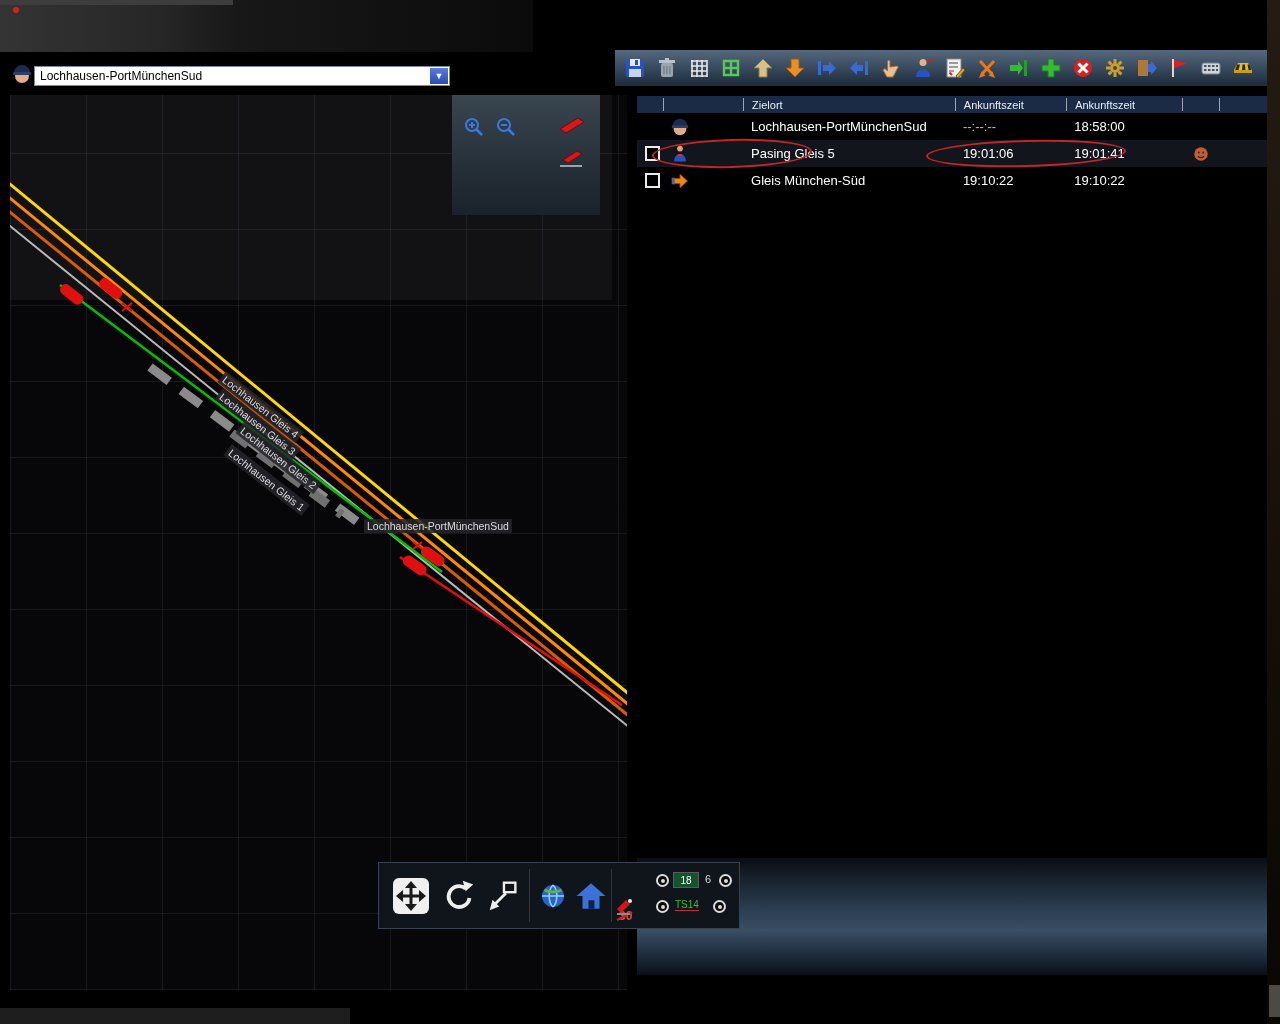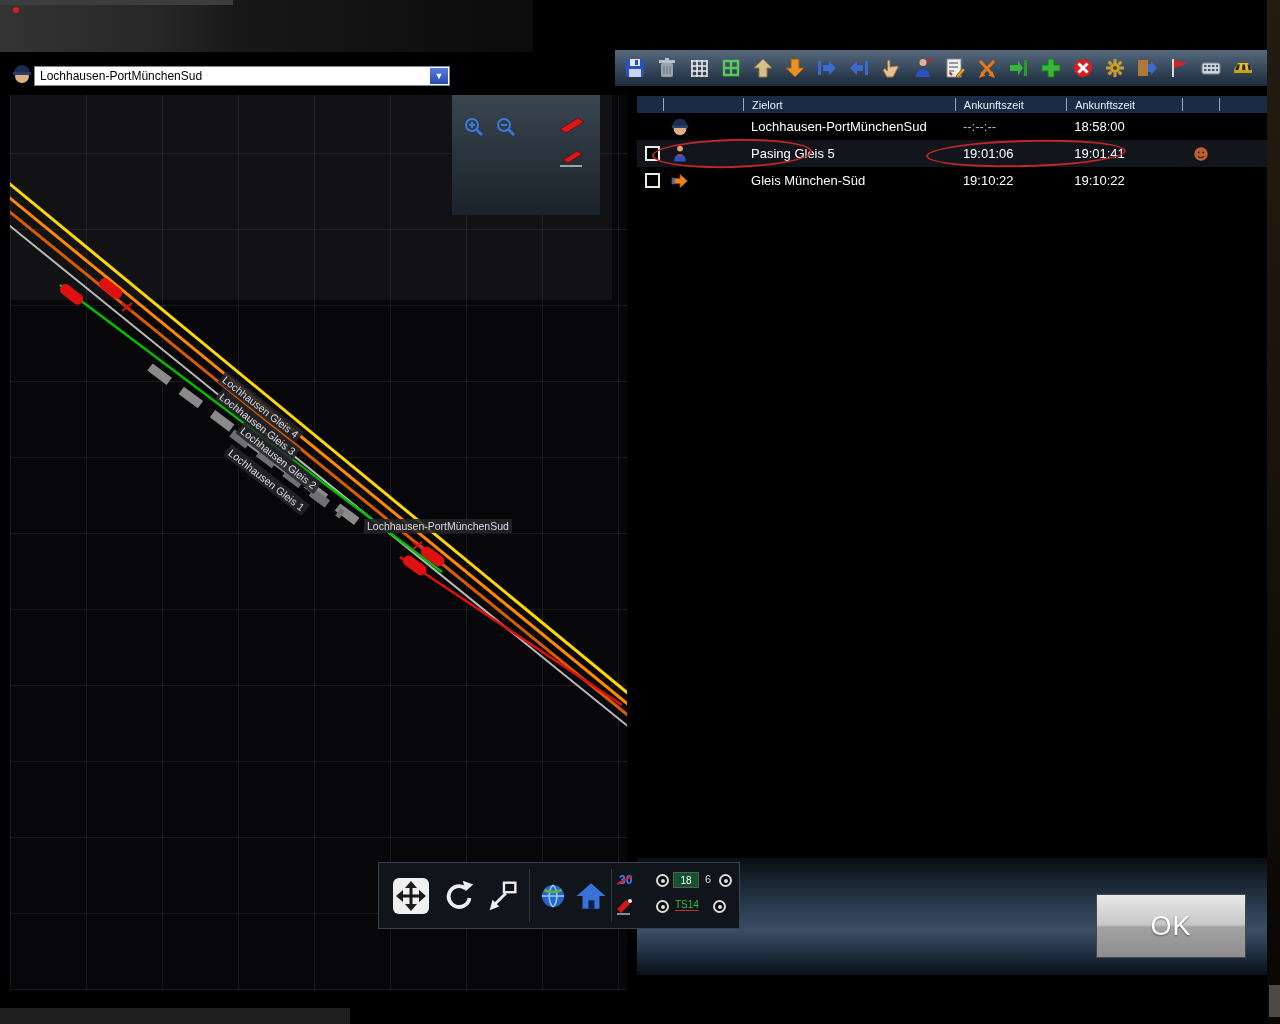--- a/index.html
+++ b/index.html
@@ -35,21 +35,21 @@
   .ovpanel{position:absolute;left:442px;top:0;width:148px;height:120px;z-index:4;
     background:linear-gradient(180deg,#39454f,#1a222b);}
   .ovbtn{position:absolute;width:32px;height:28px;display:flex;align-items:center;justify-content:center;}
 
   
   .navbar{left:378px;top:862px;width:362px;height:67px;background:#10151b;border:1px solid #39424e;z-index:6;}
   .navbtn{position:absolute;display:flex;align-items:center;justify-content:center;}
   .vsep{position:absolute;top:6px;width:1px;height:53px;background:#2c3540;}
   .radio{position:absolute;width:13px;height:13px;border:2px solid #dcdcdc;border-radius:50%;background:#0a0a0a;}
   .radio::after{content:'';position:absolute;left:2.5px;top:2.5px;width:4px;height:4px;border-radius:50%;background:#dcdcdc;}
-  .slashed{position:absolute;color:#3b82f6;font-size:12px;font-weight:bold;}
+  .slashed{position:absolute;color:#ef4444;font-size:12px;font-weight:bold;margin-top:36px;}
   .slashed::after{content:'';position:absolute;left:-3px;top:45%;width:130%;height:2px;background:#d42020;transform:rotate(-28deg);}
   .valbox{position:absolute;width:26px;height:16px;background:#14532d;border:1px solid #5a5a5a;color:#fff;
     font-size:10px;display:flex;align-items:center;justify-content:center;}
   .ts-label{position:absolute;color:#34c034;font-size:10px;border-bottom:1px solid #c03030;}
   .g6{position:absolute;color:#d8d8d8;font-size:11px;}
 
   
   .schedbar{left:615px;top:50px;width:652px;height:36px;display:flex;align-items:center;gap:6px;padding-left:7px;
     background:linear-gradient(180deg,#55687c 0%,#3c4d61 45%,#273748 80%,#1e2c3c 100%);}
   .tbi{width:26px;height:26px;display:flex;align-items:center;justify-content:center;}
@@ -435,18 +435,17 @@
         </svg>
     </span>
     <span class="c-ziel">Gleis München-Süd</span>
     <span class="c-ank">19:10:22</span>
     <span class="c-abf">19:10:22</span>
     <span class="c-x1"></span>
       <span class="c-x2"></span>
   </div>
 
   <div class="abs footband"></div>
-  <button class="abs okbtn">OK</button>
 
   <div class="ann" style="left:652px;top:139px;width:160px;height:29px"></div>
   <div class="ann" style="left:926px;top:140px;width:200px;height:27px"></div>
 
 </div>
 
 </body></html>

